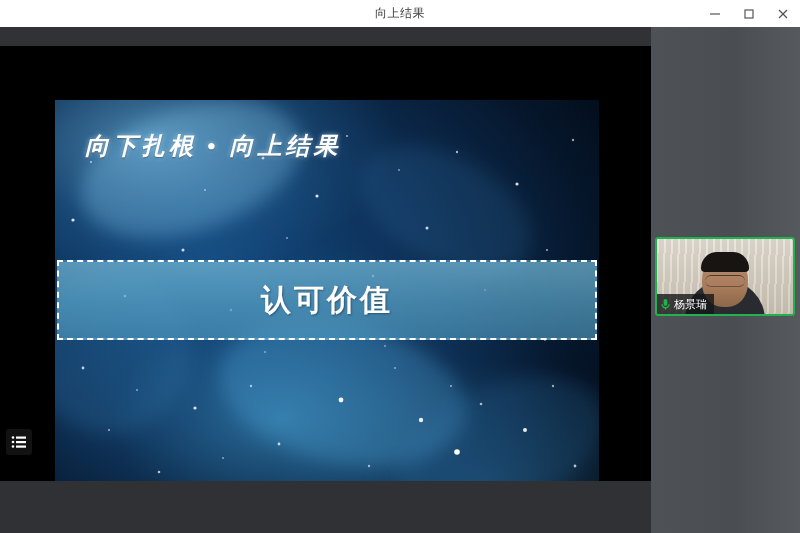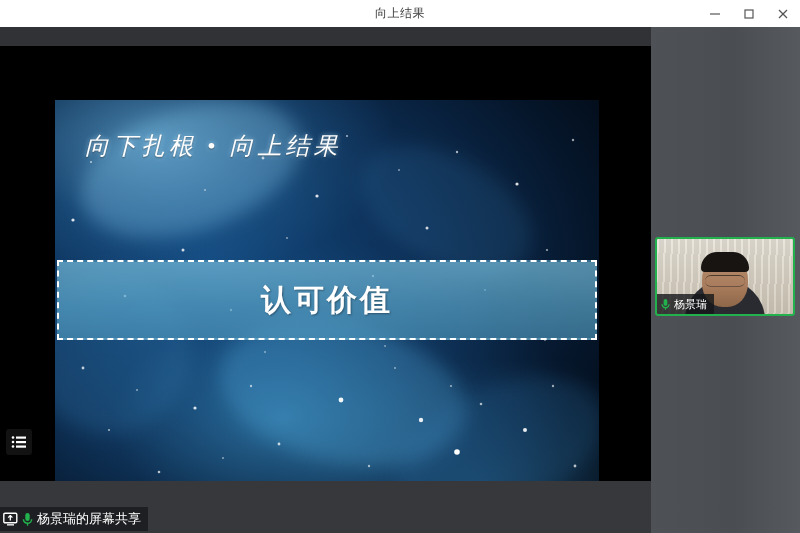--- a/index.html
+++ b/index.html
@@ -110,21 +110,21 @@
   .w2 { left: 30%; top: 55%; width: 46%; height: 34%; background: rgba(90,180,230,0.26); transform: rotate(12deg); }
   .w3 { left: 55%; top: 14%; width: 34%; height: 26%; background: rgba(60,130,185,0.17); transform: rotate(28deg); }
   .w4 { left: -5%; top: 42%; width: 30%; height: 40%; background: rgba(70,155,210,0.16); transform: rotate(-8deg); }
   .w5 { left: 62%; top: 70%; width: 40%; height: 30%; background: rgba(50,120,175,0.18); transform: rotate(-22deg); }
 
   .slide-title {
     position: absolute;
     left: 30px; top: 30px;
     font-family: "Liberation Serif", "DejaVu Serif", serif;
     font-size: 24px;
-    font-weight: normal;
+    font-weight: bold;
     font-style: italic;
     color: #ffffff;
     letter-spacing: 4px;
     text-shadow: 0 0 5px rgba(180,225,255,0.75), 0 1px 2px rgba(0,0,0,0.55);
     white-space: nowrap;
   }
 
   .slide-banner {
     position: absolute;
     left: 2px; top: 160px;
@@ -357,35 +357,20 @@
             <circle cx="2" cy="2.5" r="1.3" fill="#ffffff"></circle>
             <rect x="5" y="1.5" width="10" height="2.2" fill="#ffffff"></rect>
             <circle cx="2" cy="7" r="1.3" fill="#ffffff"></circle>
             <rect x="5" y="6" width="10" height="2.2" fill="#ffffff"></rect>
             <circle cx="2" cy="11.5" r="1.3" fill="#ffffff"></circle>
             <rect x="5" y="10.5" width="10" height="2.2" fill="#ffffff"></rect>
           </svg>
         </div>
       </div>
 
-      <div class="share-bottombar">
-        <div class="share-label">
-          <svg class="icon" width="15" height="14" viewBox="0 0 15 14">
-            <rect x="0.8" y="1.2" width="13" height="9.6" rx="1.2" fill="none" stroke="#ffffff" stroke-width="1.4"></rect>
-            <path d="M7.3 8.6 V4.2 M7.3 3.4 L5.2 5.6 M7.3 3.4 L9.4 5.6" stroke="#ffffff" stroke-width="1.3" fill="none"></path>
-            <rect x="4" y="12.2" width="7" height="1.3" fill="#ffffff"></rect>
-          </svg>
-          <svg class="icon" width="13" height="15" viewBox="0 0 13 15">
-            <rect x="4.3" y="1" width="4.4" height="8" rx="2.2" fill="#22b14c"></rect>
-            <path d="M2.4 7.2 a4.1 4.1 0 0 0 8.2 0" fill="none" stroke="#22b14c" stroke-width="1.5"></path>
-            <rect x="5.9" y="10.6" width="1.3" height="3.2" fill="#22b14c"></rect>
-          </svg>
-          <span class="share-label-text">杨景瑞的屏幕共享</span>
-        </div>
-      </div>
     </div>
 
     <div class="right-panel">
       <div class="video-tile">
         <div class="video-bg"></div>
         <div class="video-person-body"></div>
         <div class="video-person-head"></div>
         <div class="video-person-hair"></div>
         <div class="video-person-glasses"></div>
         <div class="video-name-badge">

